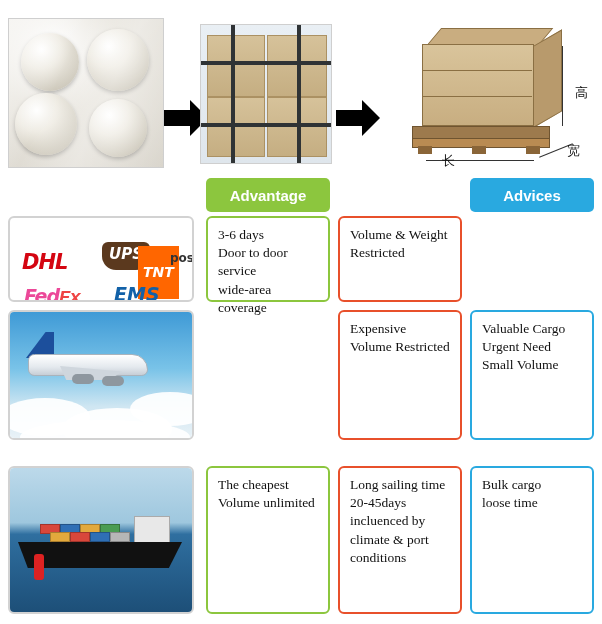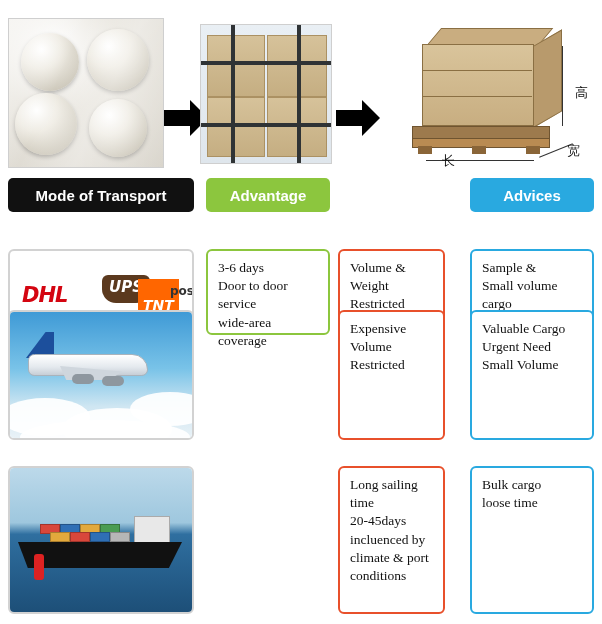--- a/index.html
+++ b/index.html
@@ -82,26 +82,26 @@
 
   
   .cell{position:absolute;box-sizing:border-box;border:2px solid #ccc;border-radius:6px;background:#fff;
         padding:8px 10px;font-size:13.5px;line-height:1.35;color:#111;white-space:pre-line;}
   .cell.green{border-color:#8cc63e;}
   .cell.orange{border-color:#e8502b;}
   .cell.blue{border-color:#29a9e0;}
   .cell.gray{border-color:#d2d2d2;}
 
   
-  .r1{top:216px;height:86px;margin-top:33px;}
+  .r1{top:216px;height:86px;}
   .r2{top:310px;height:130px;}
   .r3{top:466px;height:148px;}
   .col-mode{left:8px;width:186px;padding:0;overflow:hidden;}
   .col-adv{left:206px;width:124px;}
-  .col-dis{left:338px;width:107px;}
+  .col-dis{left:338px;width:124px;}
   .col-advice{left:470px;width:124px;}
 
   
   .logos{position:relative;width:100%;height:100%;}
   .logo{position:absolute;font-family:"DejaVu Sans", sans-serif;font-weight:bold;font-style:italic;}
   .lg-dhl{left:12px;top:12px;font-size:21px;color:#d40511;letter-spacing:-1px;}
   .lg-ups{left:92px;top:6px;font-size:15px;color:#fff;background:#5b391e;border-radius:6px 6px 14px 14px;padding:2px 7px 6px;}
   .lg-tnt{left:128px;top:10px;font-size:14px;color:#fff;background:#f60;padding:17px 5px;}
   .lg-post{left:160px;top:14px;font-size:12px;color:#333;font-style:normal;}
   .lg-fedex{left:14px;top:48px;font-size:19px;letter-spacing:-1px;}
@@ -184,41 +184,38 @@
       <div class="dim-line" style="left:176px;top:36px;width:1px;height:80px;"></div>
       <div class="dim-line" style="left:40px;top:150px;width:108px;height:1px;"></div>
       <div class="dim-line" style="left:152px;top:140px;width:36px;height:1px;transform:rotate(-22deg);"></div>
 
       <span class="cn-label cn-gao">高</span>
       <span class="cn-label cn-chang">长</span>
       <span class="cn-label cn-kuan">宽</span>
     </div>
   </div>
 
-  <div class="hdr hdr-mode">Mode of Transport</div>
   <div class="hdr hdr-adv">Advantage</div>
   <div class="hdr hdr-advice">Advices</div>
 
   <div class="cell gray col-mode r1">
     <div class="logos">
       <span class="logo lg-dhl">DHL</span>
       <span class="logo lg-ups">UPS</span>
       <span class="logo lg-tnt">TNT</span>
       <span class="logo lg-post">post</span>
       <span class="logo lg-fedex"><span class="fed">Fed</span><span class="ex">Ex</span></span>
       <span class="logo lg-ems">EMS</span>
     </div>
   </div>
   <div class="cell green col-adv r1">3-6 days
 Door to door service
 wide-area coverage</div>
   <div class="cell orange col-dis r1">Volume &amp; Weight
 Restricted</div>
-  <div class="cell blue col-advice r1">Sample &amp;
-Small volume cargo</div>
 
   <div class="cell gray col-mode r2">
     <div class="fill">
       <div class="plane-sky"></div>
       <div class="cloud" style="left:-10px;top:86px;width:90px;height:38px;"></div>
       <div class="cloud" style="left:52px;top:96px;width:110px;height:42px;"></div>
       <div class="cloud" style="left:120px;top:80px;width:80px;height:34px;"></div>
       <div class="cloud" style="left:10px;top:108px;width:170px;height:34px;"></div>
       <div class="plane-tail"></div>
       <div class="plane-body"></div>
@@ -242,20 +239,22 @@
       <div class="ctr" style="left:90px;top:56px;background:#4a9c52;"></div>
       <div class="ctr" style="left:40px;top:64px;background:#e3a93c;"></div>
       <div class="ctr" style="left:60px;top:64px;background:#d9473b;"></div>
       <div class="ctr" style="left:80px;top:64px;background:#2f6fb5;"></div>
       <div class="ctr" style="left:100px;top:64px;background:#b6b6b6;"></div>
       <div class="ship-sup"></div>
       <div class="ship-hull"></div>
       <div class="buoy"></div>
     </div>
   </div>
+  <div class="cell green col-adv r3">The cheapest
+Volume unlimited</div>
   <div class="cell orange col-dis r3">Long sailing time
 20-45days
 incluenced by
 climate &amp; port
 conditions</div>
   <div class="cell blue col-advice r3">Bulk cargo
 loose time</div>
 
 </div>
 

